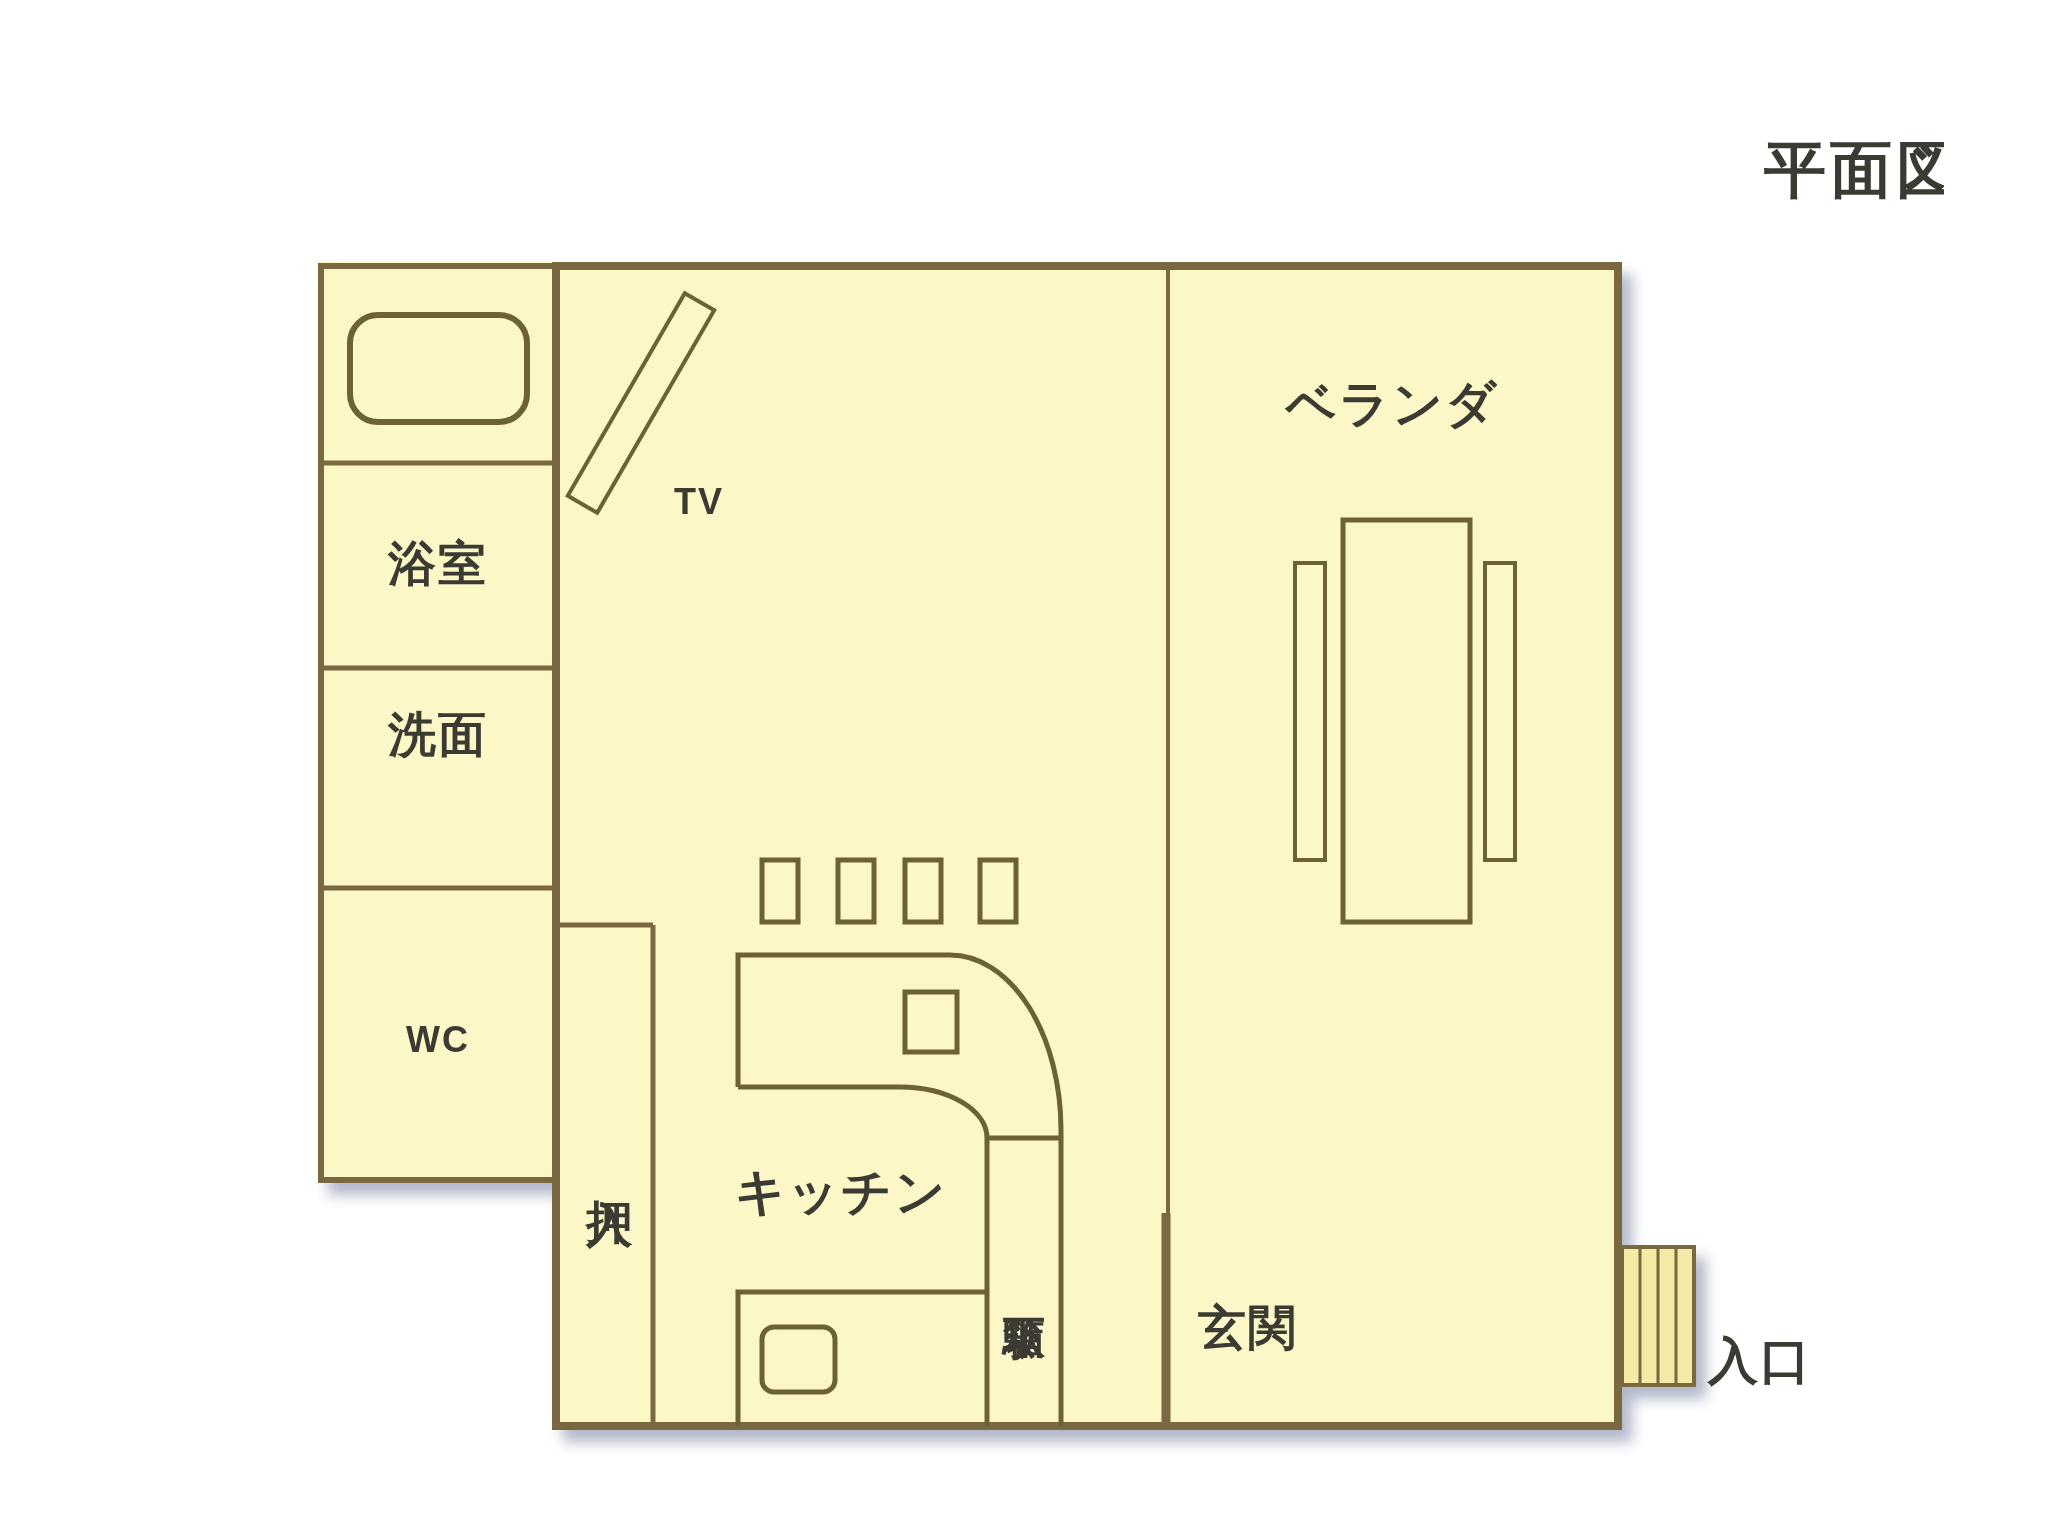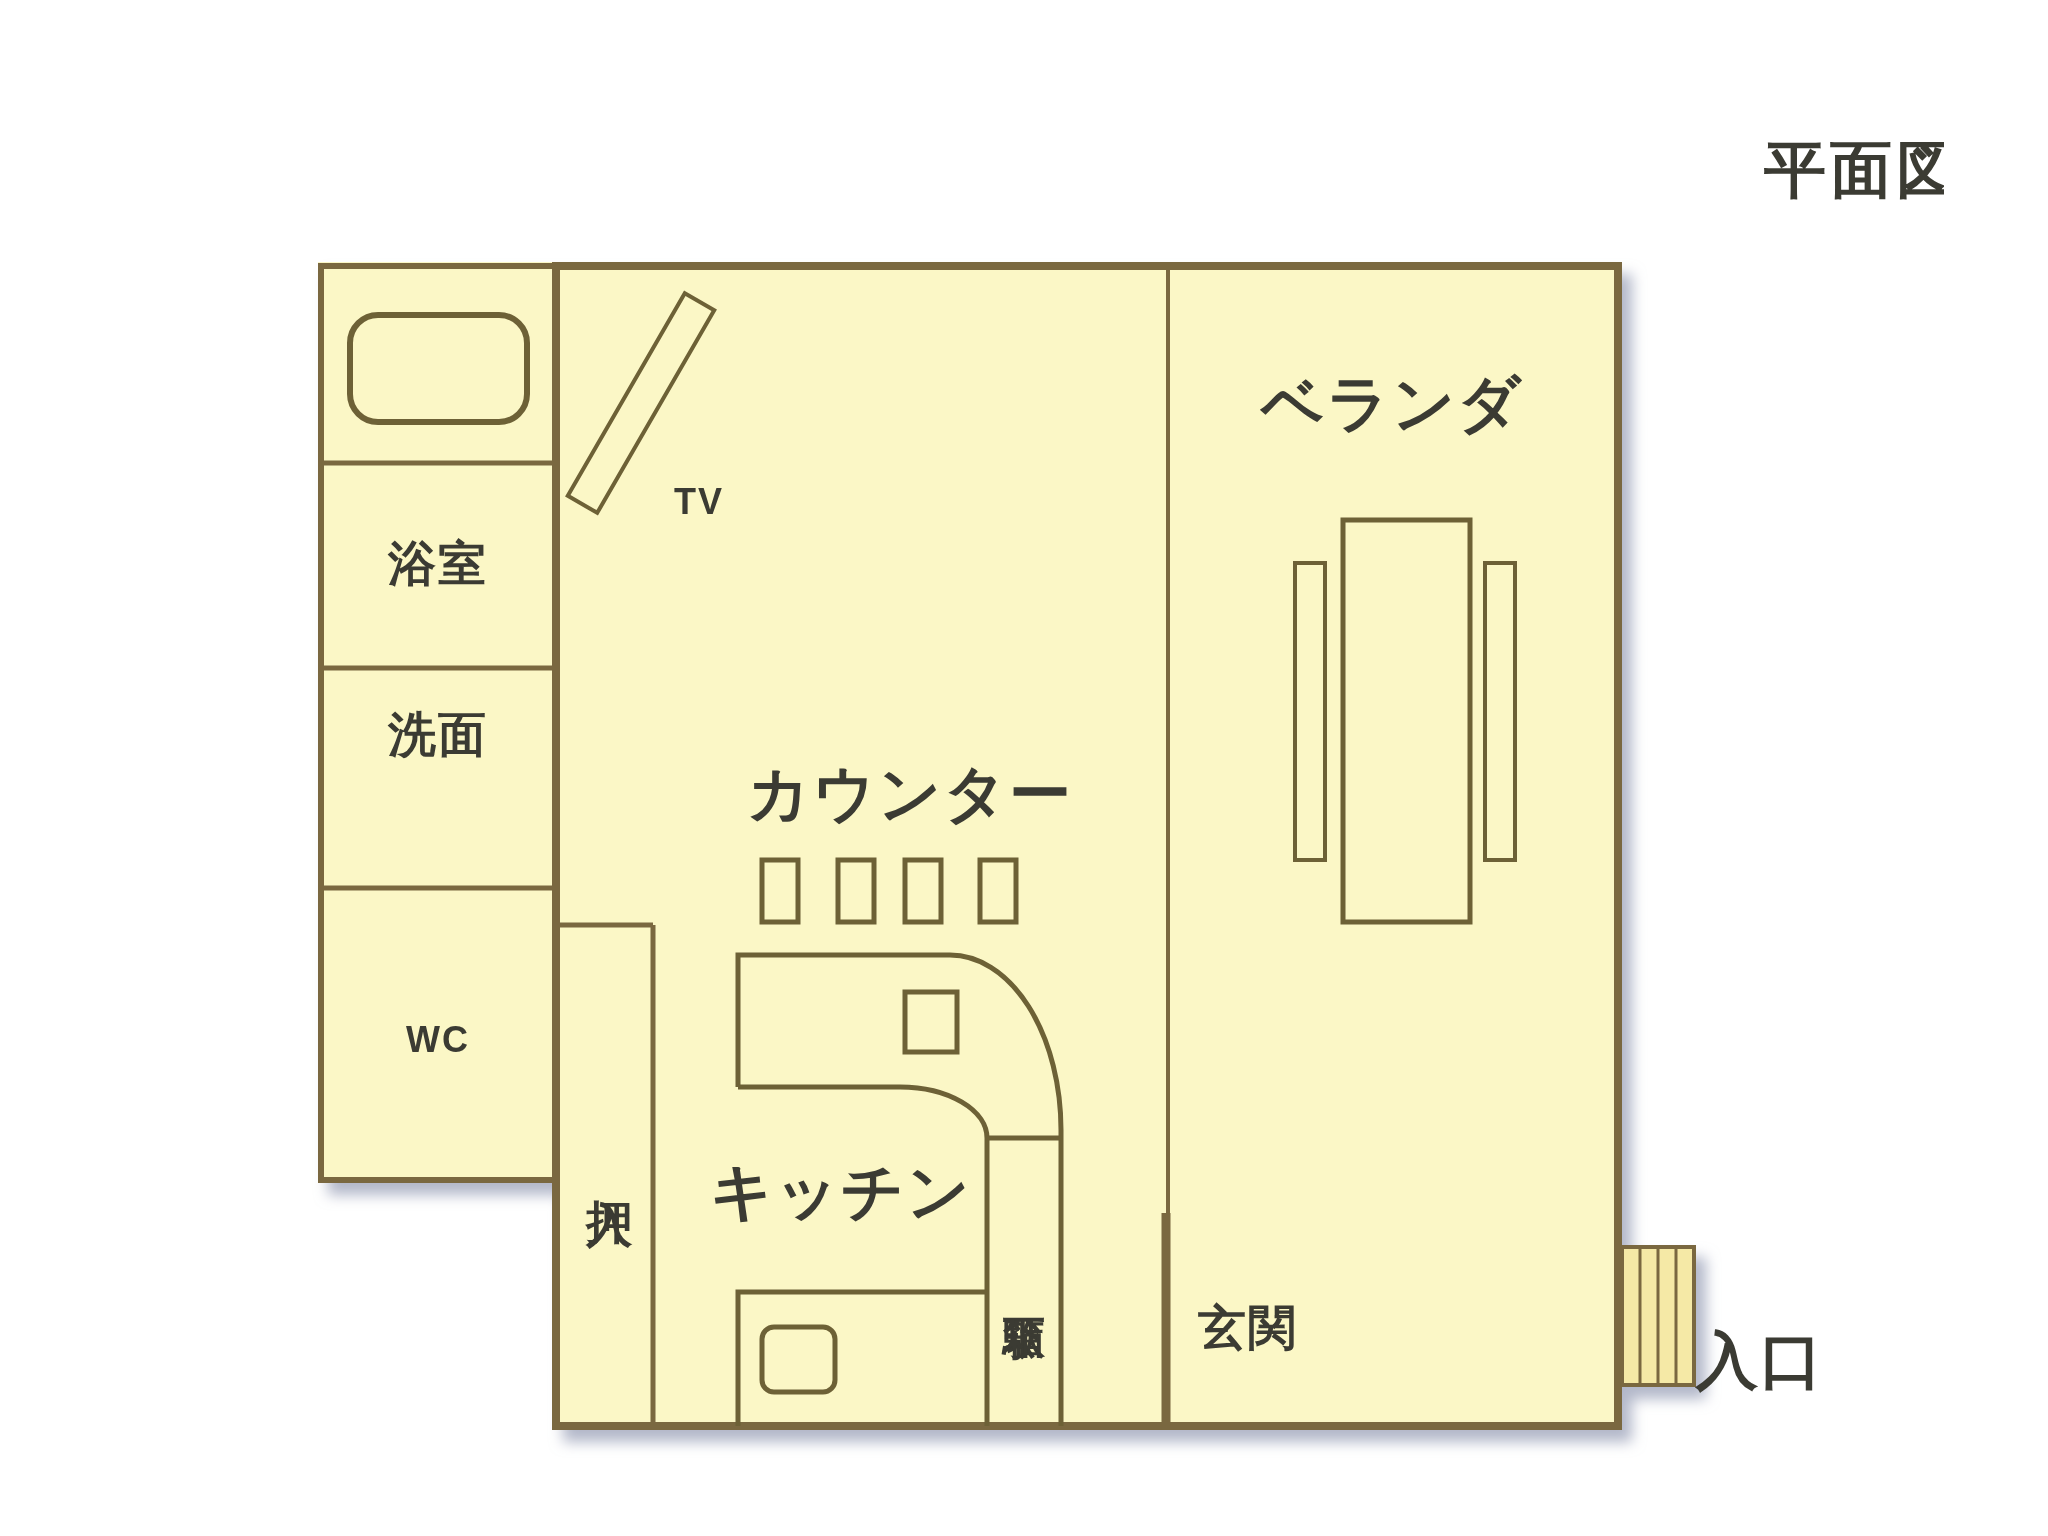--- a/index.html
+++ b/index.html
@@ -21,21 +21,21 @@
     line-height:1.05;
   }
   .lbl.vertical{
     writing-mode:vertical-rl;
     text-orientation:upright;
     letter-spacing:0;
   }
   .title{font-size:62px;letter-spacing:4px;}
   .fs-room{font-size:48px;}
   .fs-big{font-size:36px;}
-  .fs-mid{font-size:62px;}
+  .fs-mid{font-size:50px;}
   .fs-vert{font-size:46px;}
   .fs-vert-sm{font-size:42px;}
 </style>
 </head>
 <body>
 
 <div id="stage">
 
   <svg id="plan-svg" width="2048" height="1536" viewBox="0 0 2048 1536">
     <defs>
@@ -90,21 +90,20 @@
   <div class="lbl title" style="left:1863px;top:170px;">平面図</div>
 
   <div class="lbl fs-room" style="left:438px;top:564px;">浴室</div>
 
   <div class="lbl fs-room" style="left:438px;top:735px;">洗面</div>
 
   <div class="lbl fs-big" style="left:438px;top:1040px;">WC</div>
 
   <div class="lbl fs-big" style="left:699px;top:502px;">TV</div>
 
-  <div class="lbl fs-mid" style="left:910px;top:794px;">カウンター</div>
 
   <div class="lbl fs-mid" style="left:841px;top:1192px;">キッチン</div>
 
   <div class="lbl vertical fs-vert" style="left:610px;top:1163px;">押入</div>
 
   <div class="lbl vertical fs-vert-sm" style="left:1024px;top:1285px;">下駄箱</div>
 
   <div class="lbl fs-room" style="left:1248px;top:1328px;">玄関</div>
 
   <div class="lbl fs-mid" style="left:1392px;top:404px;">ベランダ</div>

